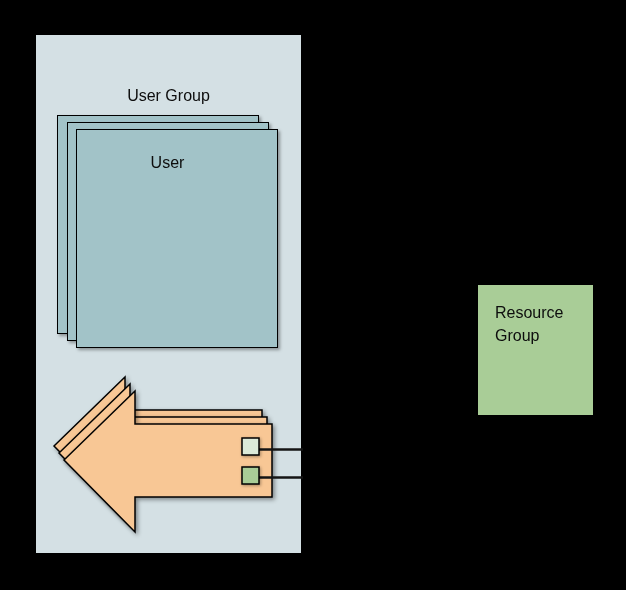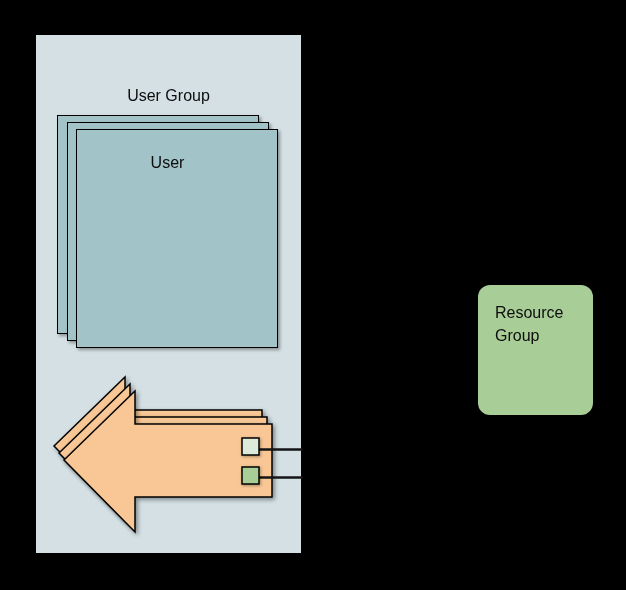--- a/index.html
+++ b/index.html
@@ -42,21 +42,21 @@
     box-sizing: border-box;
     text-align: center;
     padding-top: 16px;
     font-size: 16px; line-height: 23px;
   }
   .resource-box {
     left: 478px; top: 285px;
     width: 115px; height: 130px;
     box-sizing: border-box;
     padding: 16px 0 0 17px;
-    font-size: 16px; line-height: 23px; border-radius: 12px;
+    font-size: 16px; line-height: 23px;
   }
   .resource-box .wrap { width: 84px; }
 
   
   .label {
     font-size: 16px;
     line-height: 23px;
     text-align: center;
     z-index: 5;
   }

